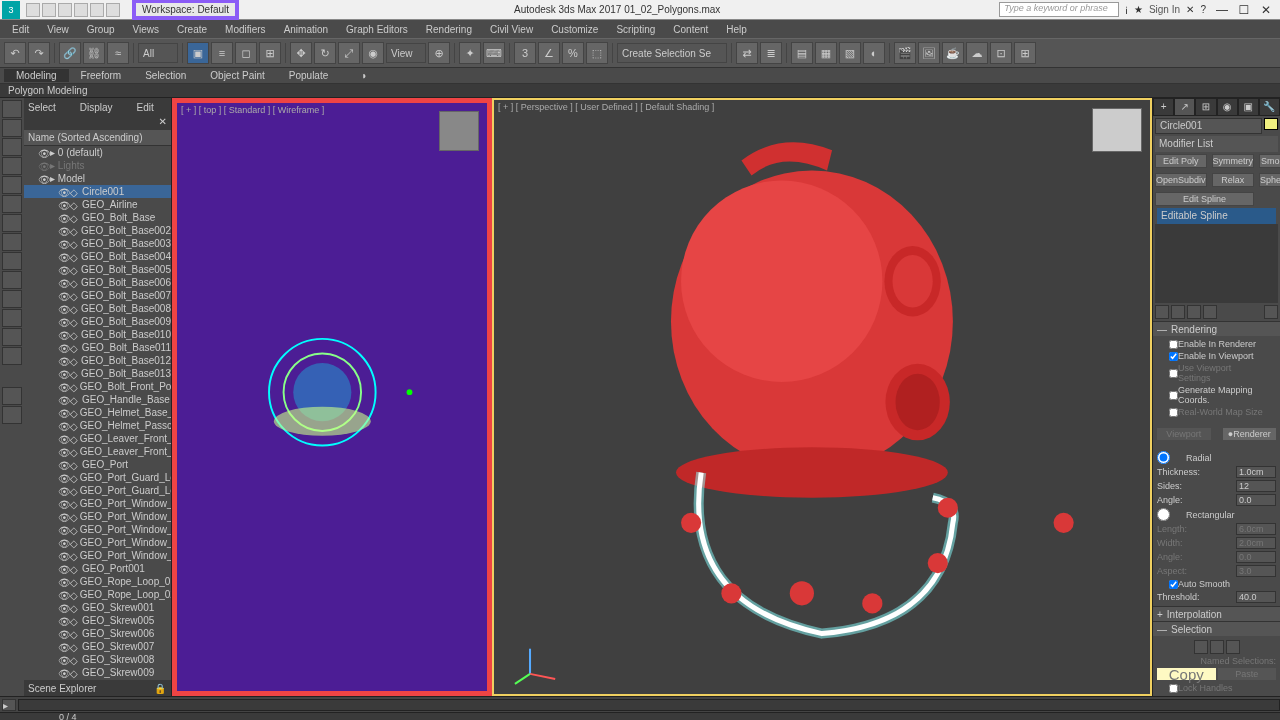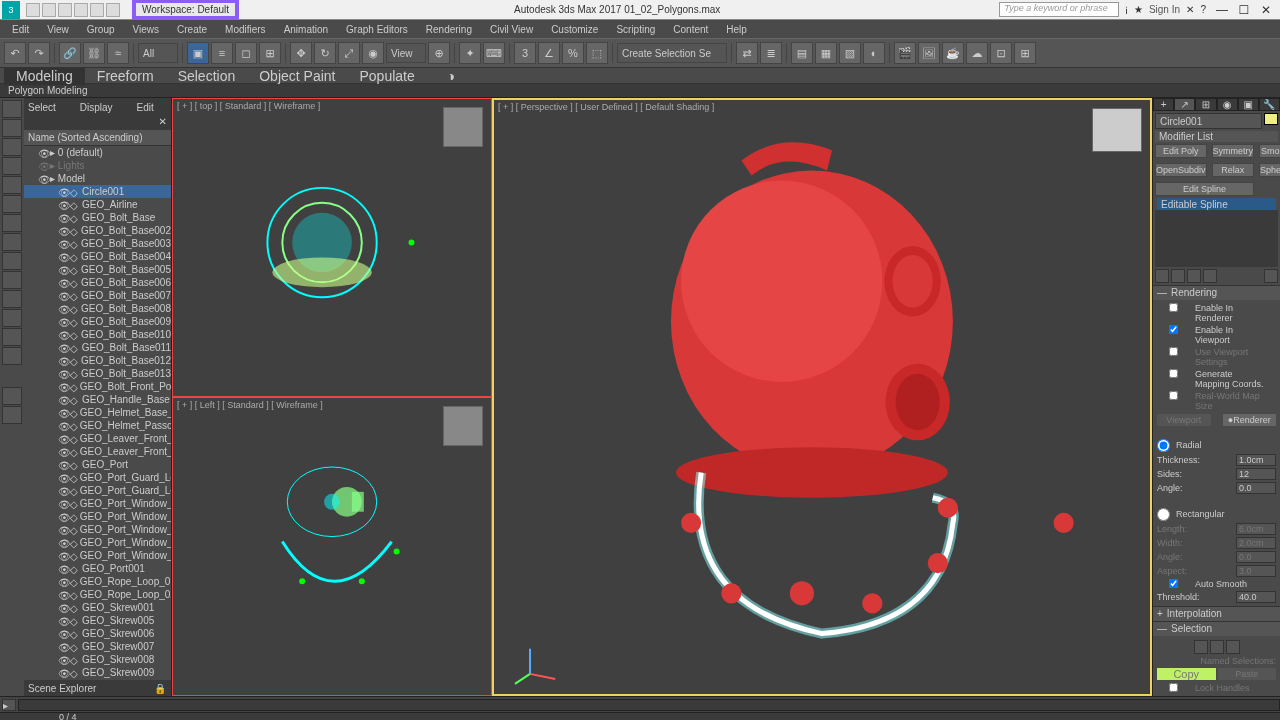--- a/index.html
+++ b/index.html
@@ -23,21 +23,21 @@
 .menubar span { padding: 2px 8px; font-size: 10px; cursor: pointer; }
 
 
 .maintoolbar { height: 30px; background: #555; border-top: 1px solid #666; border-bottom: 1px solid #333; display: flex; align-items: center; padding: 0 4px; gap: 2px; }
 .maintoolbar .tbtn { width: 22px; height: 22px; background: #666; border: 1px solid #444; display: flex; align-items: center; justify-content: center; font-size: 11px; }
 .maintoolbar .sep { width: 1px; height: 20px; background: #444; margin: 0 2px; }
 .maintoolbar .dropdown { height: 20px; background: #555; border: 1px solid #444; padding: 0 4px; font-size: 10px; display: flex; align-items: center; min-width: 40px; }
 
 
 .ribbon { height: 16px; background: #4a4a4a; display: flex; align-items: center; padding: 0 4px; border-bottom: 1px solid #333; }
-.ribbon span { padding: 1px 12px; font-size: 14px; }
+.ribbon span { padding: 1px 12px; font-size: 10px; }
 .ribbon span.active { background: #333; }
 .subribbon { height: 14px; background: #3a3a3a; padding: 0 8px; font-size: 10px; display: flex; align-items: center; border-bottom: 1px solid #222; }
 
 
 .mainarea { display: flex; height: 598px; }
 
 
 .sceneexplorer { width: 148px; background: #444; border-right: 1px solid #222; display: flex; flex-direction: column; }
 .sceneexplorer .header { height: 18px; background: #3a3a3a; display: flex; align-items: center; padding: 0 4px; gap: 24px; font-size: 10px; }
 .sceneexplorer .closerow { height: 14px; background: #3a3a3a; display: flex; justify-content: flex-end; padding: 0 4px; }
@@ -54,21 +54,21 @@
 .treerow.l3 { padding-left: 34px; }
 .sceneexplorer .footer { height: 16px; background: #3a3a3a; display: flex; align-items: center; padding: 0 4px; font-size: 10px; }
 
 
 .lefttoolstrip { width: 24px; background: #4a4a4a; display: flex; flex-direction: column; padding: 2px 0; gap: 1px; }
 .lefttoolstrip .btn { width: 20px; height: 18px; margin: 0 auto; background: #555; border: 1px solid #333; }
 
 
 .viewports { flex: 1; display: flex; background: #2a2a2a; }
 .leftviews { width: 320px; display: flex; flex-direction: column; }
-.viewport { flex: 1; border: 1px solid #ef4444; position: relative; background: #404040; overflow: hidden; }
+.viewport { flex: 1; border: 5px solid #ef4444; position: relative; background: #4c1d95; overflow: hidden; }
 .viewport.active { border: 2px solid #f0d060; }
 .viewport .vplabel { position: absolute; top: 2px; left: 4px; font-size: 9px; color: #aaa; z-index: 10; }
 .viewport .viewcube { position: absolute; top: 8px; right: 8px; width: 40px; height: 40px; background: #888; border: 1px solid #666; z-index: 10; }
 .viewport.persp .viewcube { background: #ccc; width: 50px; height: 44px; }
 .rightview { flex: 1; }
 
 
 .rightpanel { width: 128px; background: #4a4a4a; border-left: 1px solid #222; display: flex; flex-direction: column; font-size: 10px; }
 .rightpanel .tabs { height: 18px; display: flex; background: #3a3a3a; }
 .rightpanel .tabs span { flex: 1; display: flex; align-items: center; justify-content: center; border: 1px solid #222; }
@@ -77,23 +77,23 @@
 .rightpanel .modlist { height: 16px; background: #555; padding: 0 4px; display: flex; align-items: center; margin: 0 2px; }
 .rightpanel .btngrid { display: grid; grid-template-columns: 1fr 1fr 1fr 1fr; gap: 5px; padding: 2px; }
 .rightpanel .btngrid .b { height: 14px; background: #666; border: 1px solid #444; display: flex; align-items: center; justify-content: center; font-size: 9px; }
 .rightpanel .stackrow { height: 16px; background: #2a5a8a; padding: 0 4px; display: flex; align-items: center; margin: 0 4px; }
 .rightpanel .stackempty { height: 80px; background: #3a3a3a; margin: 0 2px; }
 .rightpanel .stacktools { height: 18px; display: flex; padding: 2px; gap: 2px; }
 .rightpanel .stacktools span { width: 14px; height: 14px; background: #555; border: 1px solid #333; }
 .rightpanel .rollout { border-top: 1px solid #333; }
 .rightpanel .rollout-head { height: 14px; background: #555; padding: 0 4px; display: flex; align-items: center; gap: 4px; }
 .rightpanel .rollout-body { padding: 2px 4px; }
-.rightpanel .checkrow { display: flex; gap: 17px; padding: 1px 12px; font-size: 9px; }
+.rightpanel .checkrow { display: flex; align-items: center; gap: 0; padding: 1px 12px; font-size: 9px; }
 .rightpanel .checkrow input { width: 9px; height: 9px; }
-.rightpanel .radiorow { display: flex; align-items: center; gap: 6px; padding: 1px 0; font-size: 9px; margin-top: 12px; }
+.rightpanel .radiorow { display: flex; align-items: center; gap: 16px; padding: 1px 0; font-size: 9px; }
 .rightpanel .proprow { display: flex; align-items: center; justify-content: space-between; padding: 1px 0; font-size: 9px; }
 .rightpanel .proprow .spinner { width: 40px; height: 12px; background: #555; border: 1px solid #333; padding: 0 2px; }
 .rightpanel .disabled { color: #777; }
 
 
 .timeline { height: 16px; background: #444; border-top: 1px solid #222; display: flex; align-items: center; }
 .timeline .slider { flex: 1; height: 12px; background: #3a3a3a; border: 1px solid #222; position: relative; }
 .timeline .framelabel { position: absolute; left: 40px; top: 12px; font-size: 9px; }
 
 
@@ -456,34 +456,20 @@
         <div class="vplabel">[ + ] [ top ] [ Standard ] [ Wireframe ]</div>
         <div class="viewcube"></div>
         <svg class="helmet-svg" viewBox="0 0 320 190">
           <circle cx="150" cy="90" r="55" fill="none" stroke="#0ff" stroke-width="2"></circle>
           <circle cx="150" cy="90" r="40" fill="none" stroke="#8f8" stroke-width="2"></circle>
           <circle cx="150" cy="90" r="30" fill="#0ff" opacity="0.3"></circle>
           <ellipse cx="150" cy="120" rx="50" ry="15" fill="#cf8" opacity="0.6"></ellipse>
           <circle cx="240" cy="90" r="3" fill="#0f0"></circle>
         </svg>
       </div>
-      <div class="viewport">
-        <div class="vplabel">[ + ] [ Left ] [ Standard ] [ Wireframe ]</div>
-        <div class="viewcube"></div>
-        <svg class="helmet-svg" viewBox="0 0 320 190">
-          <ellipse cx="160" cy="50" rx="45" ry="35" fill="none" stroke="#0ff" stroke-width="1"></ellipse>
-          <circle cx="175" cy="50" r="15" fill="#8f8" opacity="0.7"></circle>
-          <circle cx="160" cy="50" r="8" fill="#0ff" opacity="0.5"></circle>
-          <rect x="180" y="40" width="12" height="20" fill="#8f8" opacity="0.7"></rect>
-          <path d="M 110 90 Q 160 170 220 90" fill="none" stroke="#0ff" stroke-width="3"></path>
-          <circle cx="130" cy="130" r="3" fill="#0f0"></circle>
-          <circle cx="190" cy="130" r="3" fill="#0f0"></circle>
-          <circle cx="225" cy="100" r="3" fill="#0f0"></circle>
-        </svg>
-      </div>
     </div>
     <div class="viewport rightview active persp" style="background:#404040">
       <div class="vplabel">[ + ] [ Perspective ] [ User Defined ] [ Default Shading ]</div>
       <div class="viewcube"></div>
       <svg class="helmet-svg" viewBox="0 0 640 590">
 
         <ellipse cx="310" cy="220" rx="140" ry="150" fill="#d93838"></ellipse>
         <ellipse cx="280" cy="180" rx="100" ry="100" fill="#e64545"></ellipse>
 
         <path d="M 240 60 Q 280 30 330 50 L 325 70 Q 280 50 250 75 Z" fill="#d03030"></path>
@@ -564,21 +550,21 @@
             <span>Use Viewport Settings</span>
           </div>
         <div class="checkrow">
             <input type="checkbox" style="">
             <span>Generate Mapping Coords.</span>
           </div>
         <div class="checkrow disabled">
             <input type="checkbox" style="">
             <span>Real-World Map Size</span>
           </div>
-        <div style="display:flex;gap:12px;margin:2px 0">
+        <div style="display:flex;gap:12px;margin:10px 0">
           <div class="b disabled" style="flex:1;height:12px;background:#555;display:flex;align-items:center;justify-content:center;font-size:9px">Viewport</div>
           <div style="flex:1;height:12px;background:#666;display:flex;align-items:center;justify-content:center;font-size:9px">● <span>Renderer</span></div>
         </div>
         <div class="radiorow">
             <input type="radio" checked="" style="">
             <span>Radial</span>
           </div>
         <div class="proprow">
             <span>Thickness:</span>
             <div class="spinner">1.0cm</div>
@@ -627,21 +613,21 @@
     <div class="rollout">
         <div class="rollout-head">— <span>Selection</span></div>
       <div class="rollout-body">
         <div style="display:flex;gap:2px;justify-content:center;padding:2px 0">
           <span style="width:14px;height:14px;background:#555;border:1px solid #333"></span>
           <span style="width:14px;height:14px;background:#555;border:1px solid #333"></span>
           <span style="width:14px;height:14px;background:#555;border:1px solid #333"></span>
         </div>
         <div class="disabled" style="text-align:right;font-size:9px">Named Selections:</div>
         <div style="display:flex;gap:2px;margin:2px 0">
-          <div class="disabled" style="flex:1;height:12px;background:#bef264;display:flex;align-items:center;justify-content:center;font-size:11px">Copy</div>
+          <div class="disabled" style="flex:1;height:12px;background:#fef9c3;display:flex;align-items:center;justify-content:center;font-size:15px">Copy</div>
           <div class="disabled" style="flex:1;height:12px;background:#555;display:flex;align-items:center;justify-content:center;font-size:9px">Paste</div>
         </div>
         <div class="checkrow disabled">
             <input type="checkbox" style="">
             <span>Lock Handles</span>
           </div>
       </div>
     </div>
   </div>
 </div>

